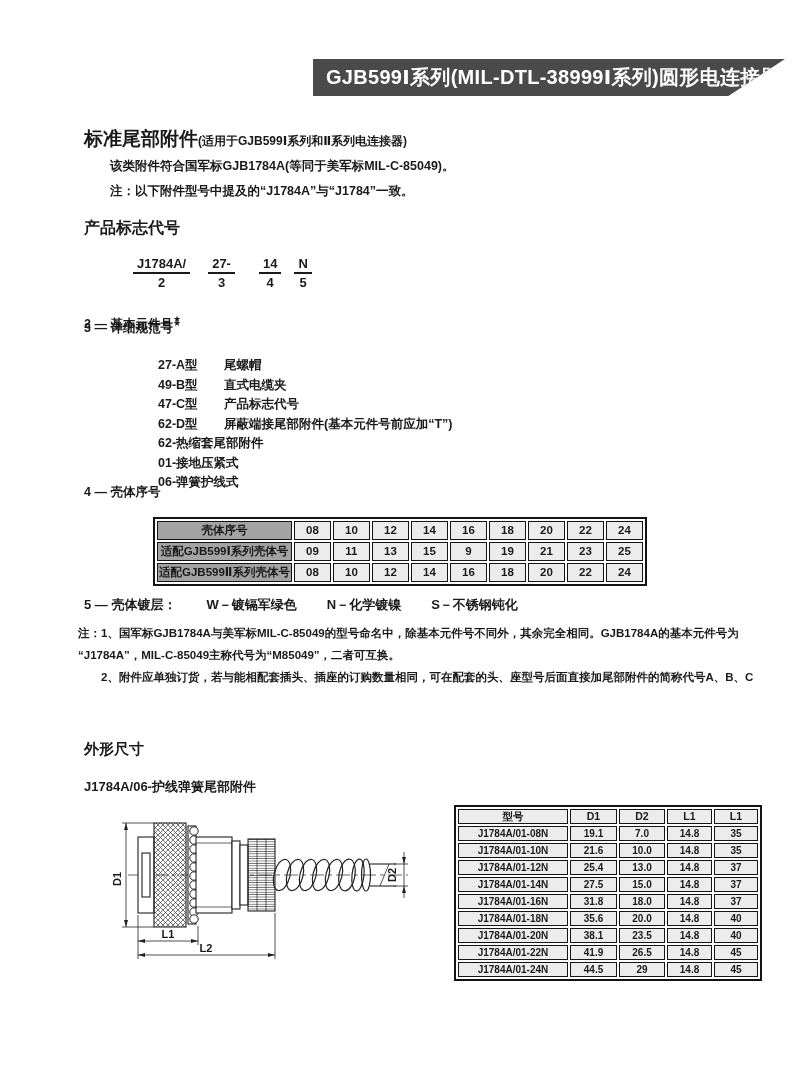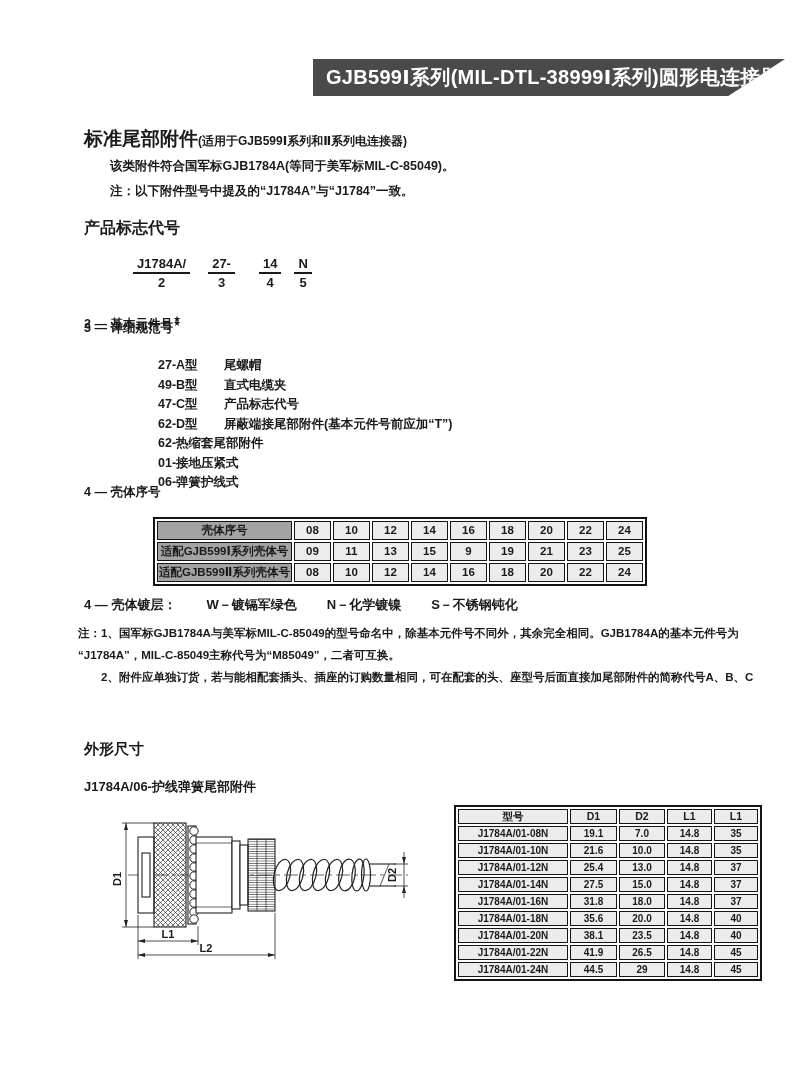--- a/index.html
+++ b/index.html
@@ -173,21 +173,21 @@
           <td>16</td>
           <td>18</td>
           <td>20</td>
           <td>22</td>
           <td>24</td>
         </tr>
       </tbody>
   </table>
 </div>
 
-<div class="abs list-item item-5" id="plating-line"><span class="plate-opt">4 — 壳体镀层：</span><span class="plate-opt">W－镀镉军绿色</span><span class="plate-opt">N－化学镀镍</span><span class="plate-opt">S－不锈钢钝化</span></div>
+<div class="abs list-item item-5" id="plating-line"><span class="plate-opt">5 — 壳体镀层：</span><span class="plate-opt">W－镀镉军绿色</span><span class="plate-opt">N－化学镀镍</span><span class="plate-opt">S－不锈钢钝化</span></div>
 
 <div class="abs notes" id="notes-block">
     <div class="note-line">注：1、国军标GJB1784A与美军标MIL-C-85049的型号命名中，除基本元件号不同外，其余完全相同。GJB1784A的基本元件号为</div>
     <div class="note-line">“J1784A”，MIL-C-85049主称代号为“M85049”，二者可互换。</div>
     <div class="note-line">　　2、附件应单独订货，若与能相配套插头、插座的订购数量相同，可在配套的头、座型号后面直接加尾部附件的简称代号A、B、C</div>
   </div>
 
 <div class="abs sec-heading h-outline">外形尺寸</div>
 <div class="abs outline-sub">J1784A/06-护线弹簧尾部附件</div>
 

